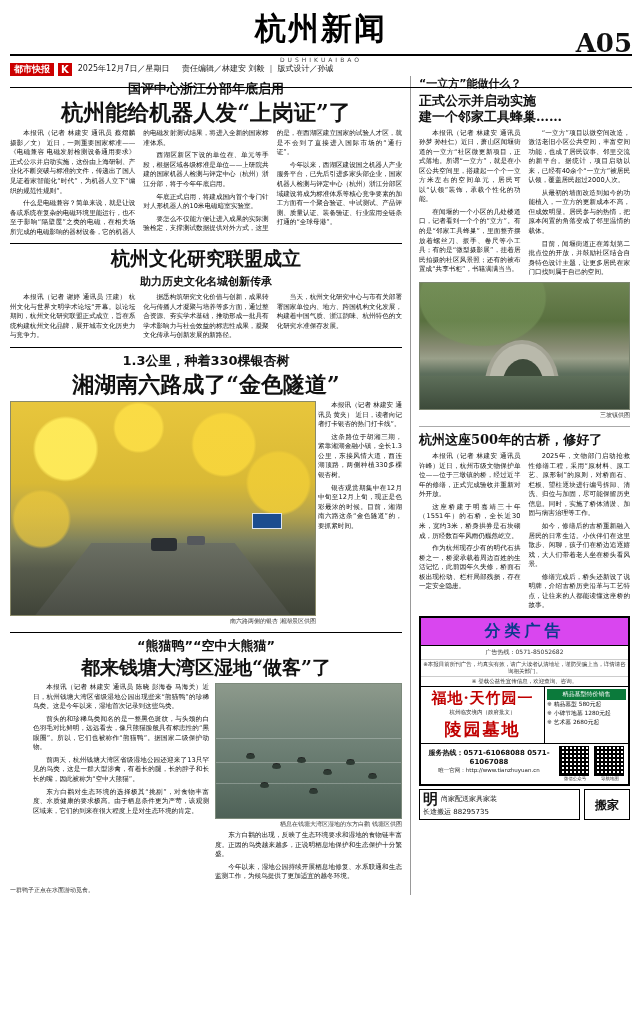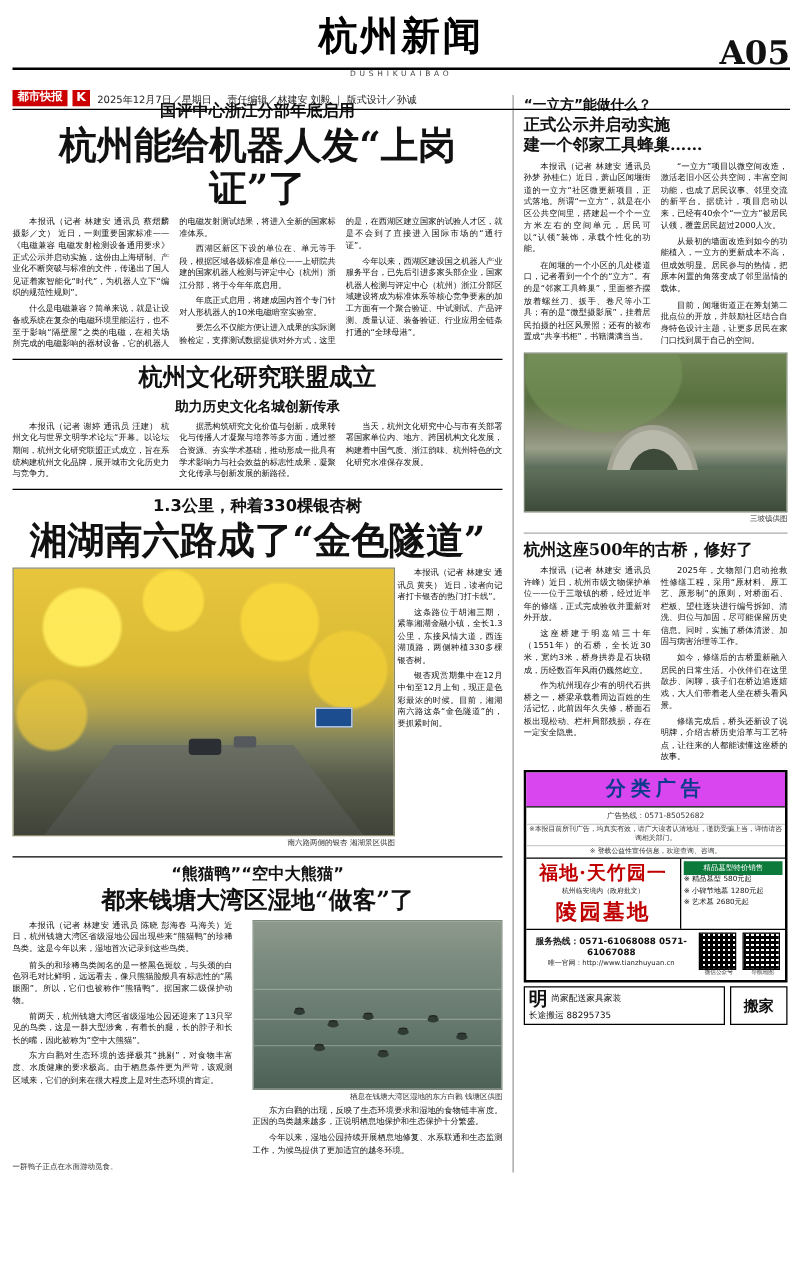--- a/index.html
+++ b/index.html
@@ -19,21 +19,21 @@
     text-align:center;
     font-family:"DejaVu Serif","Liberation Serif",serif;
     font-weight:bold;
     font-size:31px;
     letter-spacing:2px;
     margin-top:2px;
     color:#000;
   }
   .mast-rule { border-top:2px solid #000; margin-top:4px; }
   .mast-rule2 { border-top:1px solid #000; margin-top:2px; }
-  .mast-bottom { display:flex; align-items:flex-end; height:22px; font-size:8px; }
+  .mast-bottom { display:flex; align-items:flex-start; height:22px; font-size:8px; }
   .mast-left { display:flex; align-items:center; gap:4px; flex:0 0 auto; }
   .logo-box {
     background:#c00; color:#fff; font-size:9px; font-weight:bold;
     padding:2px 4px; line-height:1.05; text-align:center;
   }
   .kbox { background:#c00; color:#fff; font-weight:bold; font-size:10px; padding:1px 3px; }
   .mast-meta { font-size:8px; color:#222; margin-left:6px; }
   .mast-meta span { margin-right:10px; }
   .page-no {
     position:absolute; right:0; top:20px;
@@ -44,21 +44,21 @@
 
   
   .cols { display:flex; gap:8px; margin-top:4px; }
   .col-left { width:392px; }
   .col-right { width:220px; border-left:1px solid #999; padding-left:8px; }
 
   .hl-kicker { text-align:center; font-size:13px; font-weight:bold; margin:4px 0 2px; }
   .hl-main {
     text-align:center; font-weight:bold;
     font-family:"DejaVu Serif","Liberation Serif",serif;
-    font-size:30px; line-height:1.15; margin:1px 0 4px;
+    font-size:22px; line-height:1.15; margin:1px 0 4px;
   }
   .hl-main.sm { font-size:19px; }
   .hl-sub { text-align:center; font-size:11px; font-weight:bold; margin:2px 0 4px; }
 
   .body-text {
     font-size:6.6px; line-height:1.45; text-align:justify;
     column-gap:8px; color:#111;
     font-family:"DejaVu Sans","Liberation Sans",sans-serif;
   }
   .c3 { column-count:3; }
@@ -256,21 +256,21 @@
           </div>
         </div>
       </div>
 
       <div class="divider"></div>
 
       <div>
         <div class="hl-kicker">“熊猫鸭”“空中大熊猫”</div>
         <div class="hl-main sm">都来钱塘大湾区湿地“做客”了</div>
 
-        <div style="display:flex; gap:16px; margin-top:3px;">
+        <div style="display:flex; gap:6px; margin-top:3px;margin-left:23px;">
           <div style="width:176px;">
             <div class="body-text c1">
               <p>本报讯（记者 林建安 通讯员 陈晓 彭海春 马海关）近日，杭州钱塘大湾区省级湿地公园出现些来“熊猫鸭”的珍稀鸟类。这是今年以来，湿地首次记录到这些鸟类。</p>
               <p>前头的和珍稀鸟类闻名的是一整黑色斑纹，与头颈的白色羽毛对比鲜明，远远看去，像只熊猫脸般具有标志性的“黑眼圈”。所以，它们也被称作“熊猫鸭”。据国家二级保护动物。</p>
               <p>前两天，杭州钱塘大湾区省级湿地公园还迎来了13只罕见的鸟类，这是一群大型涉禽，有着长的腿，长的脖子和长长的嘴，因此被称为“空中大熊猫”。</p>
               <p>东方白鹳对生态环境的选择极其“挑剔”，对食物丰富度、水质健康的要求极高。由于栖息条件更为严苛，该观测区域来，它们的到来在很大程度上是对生态环境的肯定。</p>
             </div>
           </div>
           <div style="flex:1;">
             <div class="photo duck">

